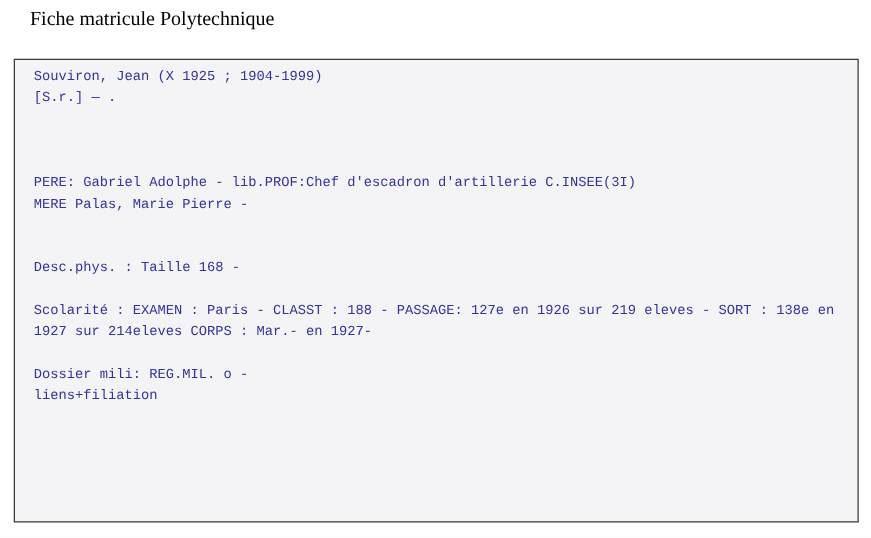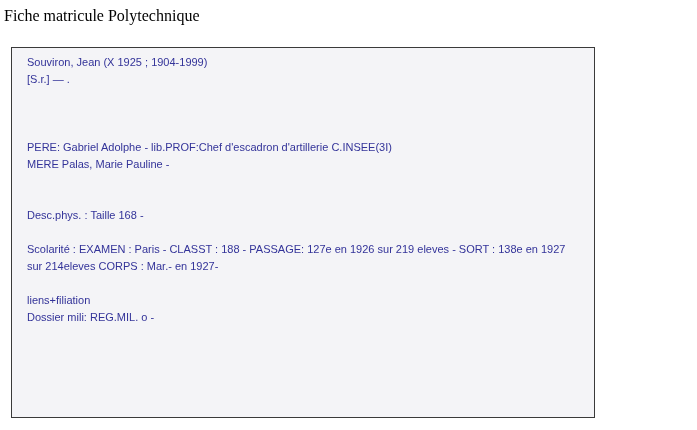--- a/index.html
+++ b/index.html
@@ -13,39 +13,39 @@
     html, body {
       width: 697px;
       height: 430px;
       background: var(--page-bg);
       overflow: hidden;
       position: relative;
       font-family: "Liberation Sans", sans-serif;
     }
     .page-title {
       position: absolute;
-      left: 4px;
+      left: 24px;
       top: 7px;
       font-family: "Liberation Serif", serif;
       font-size: 16px;
       font-weight: 400;
       color: var(--title-color);
       white-space: nowrap;
     }
     .fiche-box {
       position: absolute;
       left: 11px;
       top: 47px;
-      width: 584px;
+      width: 676px;
       min-height: 371px;
       background: var(--box-bg);
       border: 1px solid var(--box-border);
       padding: 6px 15px 6px 15px;
       color: var(--text-color);
-      font-family: Liberation Sans, sans-serif;
+      font-family: Liberation Mono, monospace;
       font-size: 11px;
       line-height: 17px;
     }
     .fiche-line {
       min-height: 17px;
       white-space: pre-wrap;
       word-wrap: break-word;
     }
   </style>
 </head>
@@ -53,22 +53,22 @@
 
 <div class="page-title">Fiche matricule Polytechnique</div>
 
 <div class="fiche-box">
   <div class="fiche-line">Souviron, Jean (X 1925 ; 1904-1999)</div>
   <div class="fiche-line">[S.r.] — .</div>
   <div class="fiche-line"></div>
   <div class="fiche-line"></div>
   <div class="fiche-line"></div>
   <div class="fiche-line">PERE: Gabriel Adolphe - lib.PROF:Chef d'escadron d'artillerie C.INSEE(3I)</div>
-  <div class="fiche-line">MERE Palas, Marie Pauline -</div>
+  <div class="fiche-line">MERE Palas, Marie Pierre -</div>
   <div class="fiche-line"></div>
   <div class="fiche-line"></div>
   <div class="fiche-line">Desc.phys. : Taille 168 -</div>
   <div class="fiche-line"></div>
   <div class="fiche-line">Scolarité : EXAMEN : Paris - CLASST : 188 - PASSAGE: 127e en 1926 sur 219 eleves - SORT : 138e en 1927 sur 214eleves CORPS : Mar.- en 1927-</div>
   <div class="fiche-line"></div>
+  <div class="fiche-line">Dossier mili: REG.MIL. o -</div>
   <div class="fiche-line">liens+filiation</div>
-  <div class="fiche-line">Dossier mili: REG.MIL. o -</div>
 </div>
 
 </body></html>

